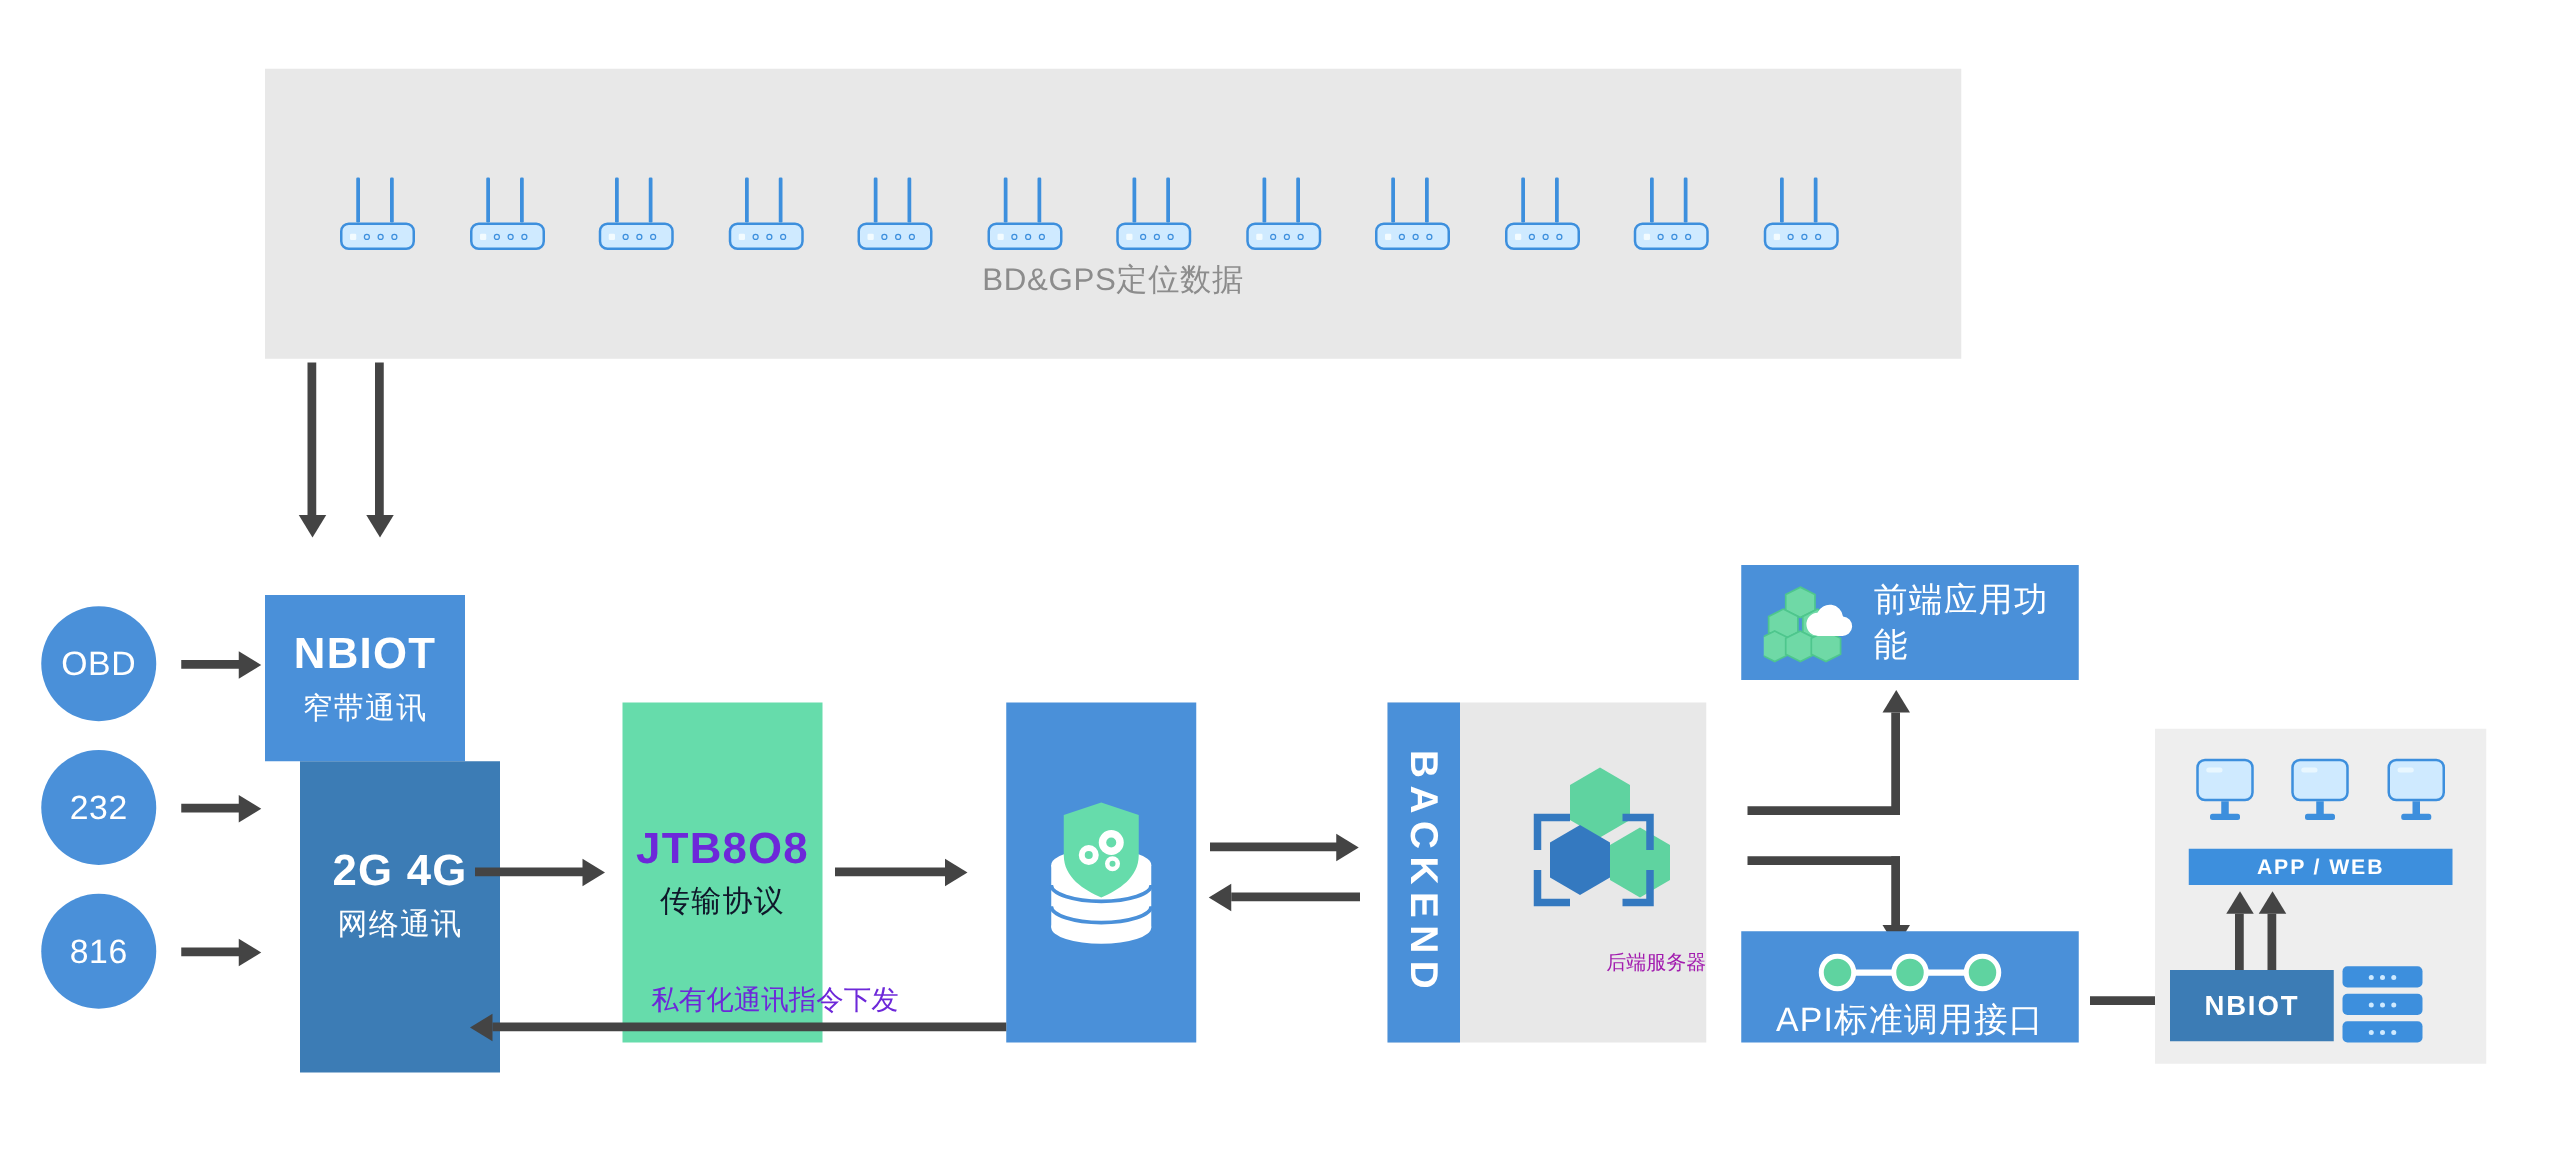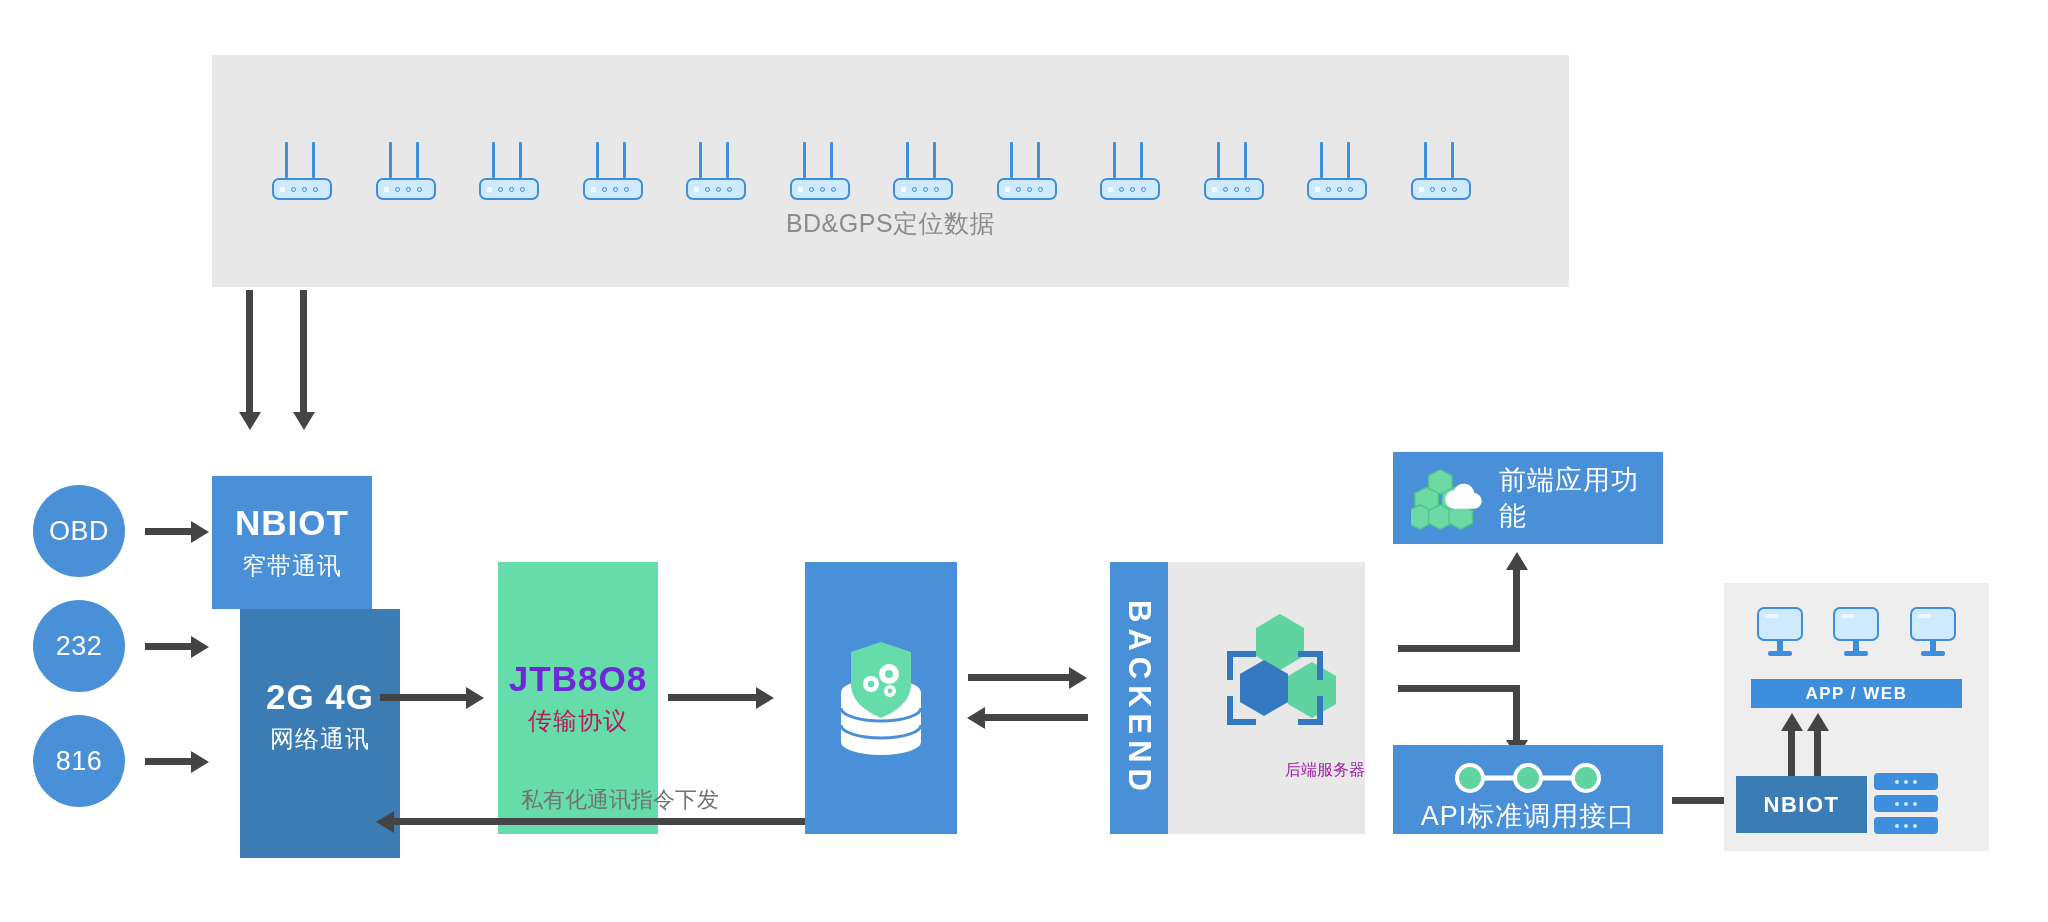--- a/index.html
+++ b/index.html
@@ -70,21 +70,21 @@
   }
   .blk-title{font-size:35px;font-weight:bold;letter-spacing:1px;line-height:1.15;}
   .blk-sub{font-size:24px;margin-top:6px;letter-spacing:1px;}
 
   
   #jtb{
     left:498px;top:562px;width:160px;height:272px;background:#66dcab;
     display:flex;flex-direction:column;align-items:center;justify-content:center;
   }
   #jtb .blk-title{color:#6d28d9;font-size:35px;}
-  #jtb .blk-sub{color:#be185d;font-size:24px;}
+  #jtb .blk-sub{color:#0f172a;font-size:24px;}
 
   
   #db-block{left:805px;top:562px;width:152px;height:272px;background:#4a90d9;}
   #db-icon{position:absolute;left:30px;top:78px;width:92px;height:120px;}
 
   
   #backend{left:1110px;top:562px;width:255px;height:272px;background:#e8e8e8;}
   #backend-strip{
     left:0;top:0;width:58px;height:272px;background:#4a90d9;
     display:flex;align-items:center;justify-content:center;
@@ -132,21 +132,21 @@
     left:12px;top:193px;width:131px;height:57px;background:#3c7cb5;
     display:flex;align-items:center;justify-content:center;
   }
   #agent-box span{color:#fff;font-weight:bold;font-size:22px;letter-spacing:1.5px;}
   #rack{position:absolute;left:150px;top:190px;width:64px;height:63px;display:flex;flex-direction:column;gap:5px;}
   .rack-u{width:64px;height:17px;background:#3d8fdd;border-radius:4px;display:flex;align-items:center;justify-content:center;gap:5px;}
   .rack-u i{width:4px;height:4px;background:#cfeaff;border-radius:50%;display:block;}
 
   .cmd-label{
     position:absolute;left:455px;top:785px;width:330px;text-align:center;
-    color:#737373;font-size:22px;
+    color:#6d28d9;font-size:22px;
   }
 </style>
 </head>
 <body>
 
 <div class="canvas">
 
   <div class="abs" id="gps-panel">
     <div id="router-row">
       <div class="router">

